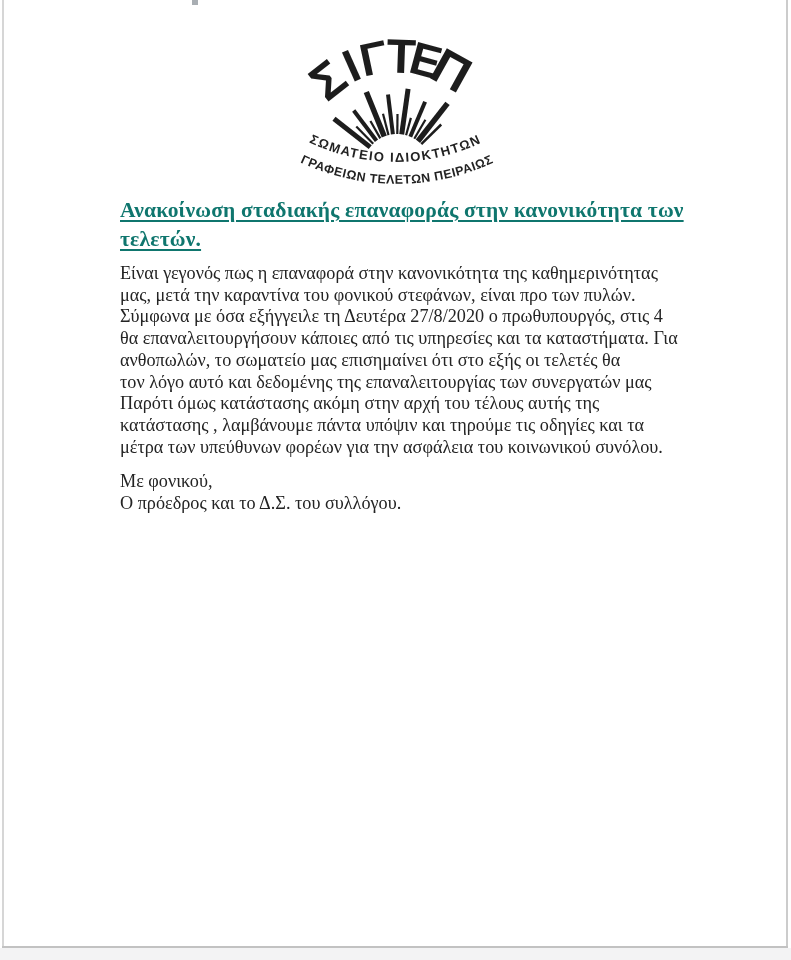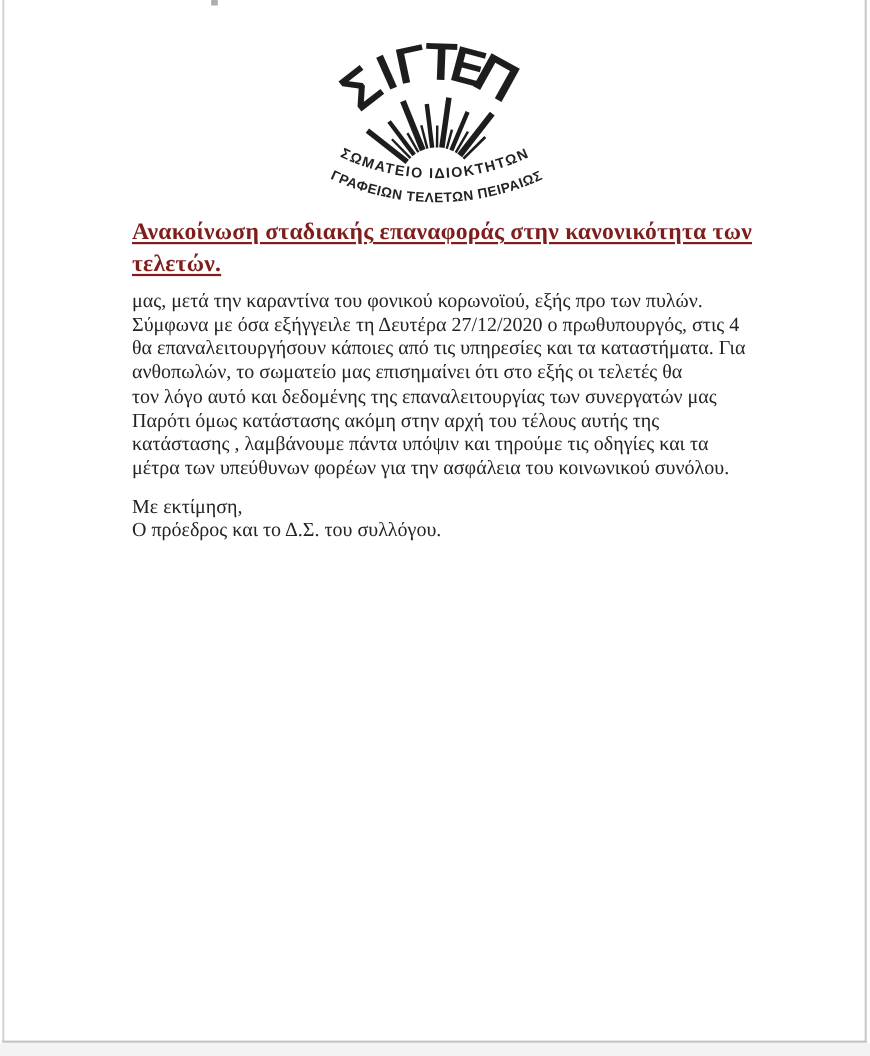--- a/index.html
+++ b/index.html
@@ -19,21 +19,21 @@
                     text-anchor:middle;dominant-baseline:middle;}
   #logo-fan line{stroke:#1d1d1d;stroke-linecap:butt;}
   .arc-text{font-family:"Liberation Sans",sans-serif;font-weight:bold;fill:#222222;text-anchor:middle;}
   .arc1{font-size:13px;letter-spacing:1.4px;}
   .arc2{font-size:12.4px;letter-spacing:0.5px;}
 
   
   .doc-text{position:absolute;left:120px;top:196px;width:572px;}
   .heading-line{font-size:21.5px;font-weight:bold;line-height:29px;width:fit-content;
                 text-decoration:underline;text-decoration-thickness:2px;text-underline-offset:3px;
-                color:#7f1d1d;letter-spacing:0.2px;white-space:nowrap;}
+                color:#0f766e;letter-spacing:0.2px;white-space:nowrap;}
   .body{margin-top:9px;}
   .body-line{font-size:18.2px;line-height:21.7px;color:#242424;white-space:nowrap;}
   .closing{margin-top:13px;}
 </style>
 </head>
 <body>
 
 <div class="screen">
 
   <div class="artifact"></div>
@@ -78,28 +78,29 @@
       </text>
     </svg>
   </div>
 
   <div class="doc-text">
     <div class="heading">
         <div class="heading-line">Ανακοίνωση σταδιακής επαναφοράς στην κανονικότητα των</div>
         <div class="heading-line">τελετών.</div>
       </div>
     <div class="body">
-        <div class="body-line">μας, μετά την καραντίνα του φονικού κορωνοϊού, εξής προ των πυλών.</div>
-        <div class="body-line">Σύμφωνα με όσα εξήγγειλε τη Δευτέρα 27/12/2020 ο πρωθυπουργός, στις 4</div>
+        <div class="body-line">Είναι γεγονός πως η επαναφορά στην κανονικότητα της καθημερινότητας</div>
+        <div class="body-line">μας, μετά την καραντίνα του φονικού στεφάνων, είναι προ των πυλών.</div>
+        <div class="body-line">Σύμφωνα με όσα εξήγγειλε τη Δευτέρα 27/8/2020 ο πρωθυπουργός, στις 4</div>
         <div class="body-line">θα επαναλειτουργήσουν κάποιες από τις υπηρεσίες και τα καταστήματα. Για</div>
         <div class="body-line">ανθοπωλών, το σωματείο μας επισημαίνει ότι στο εξής οι τελετές θα</div>
         <div class="body-line">τον λόγο αυτό και δεδομένης της επαναλειτουργίας των συνεργατών μας</div>
         <div class="body-line">Παρότι όμως κατάστασης ακόμη στην αρχή του τέλους αυτής της</div>
         <div class="body-line">κατάστασης , λαμβάνουμε πάντα υπόψιν και τηρούμε τις οδηγίες και τα</div>
         <div class="body-line">μέτρα των υπεύθυνων φορέων για την ασφάλεια του κοινωνικού συνόλου.</div>
       </div>
     <div class="closing">
-        <div class="body-line">Με εκτίμηση,</div>
+        <div class="body-line">Με φονικού,</div>
         <div class="body-line">Ο πρόεδρος και το Δ.Σ. του συλλόγου.</div>
       </div>
   </div>
 
 </div>
 
 </body></html>

